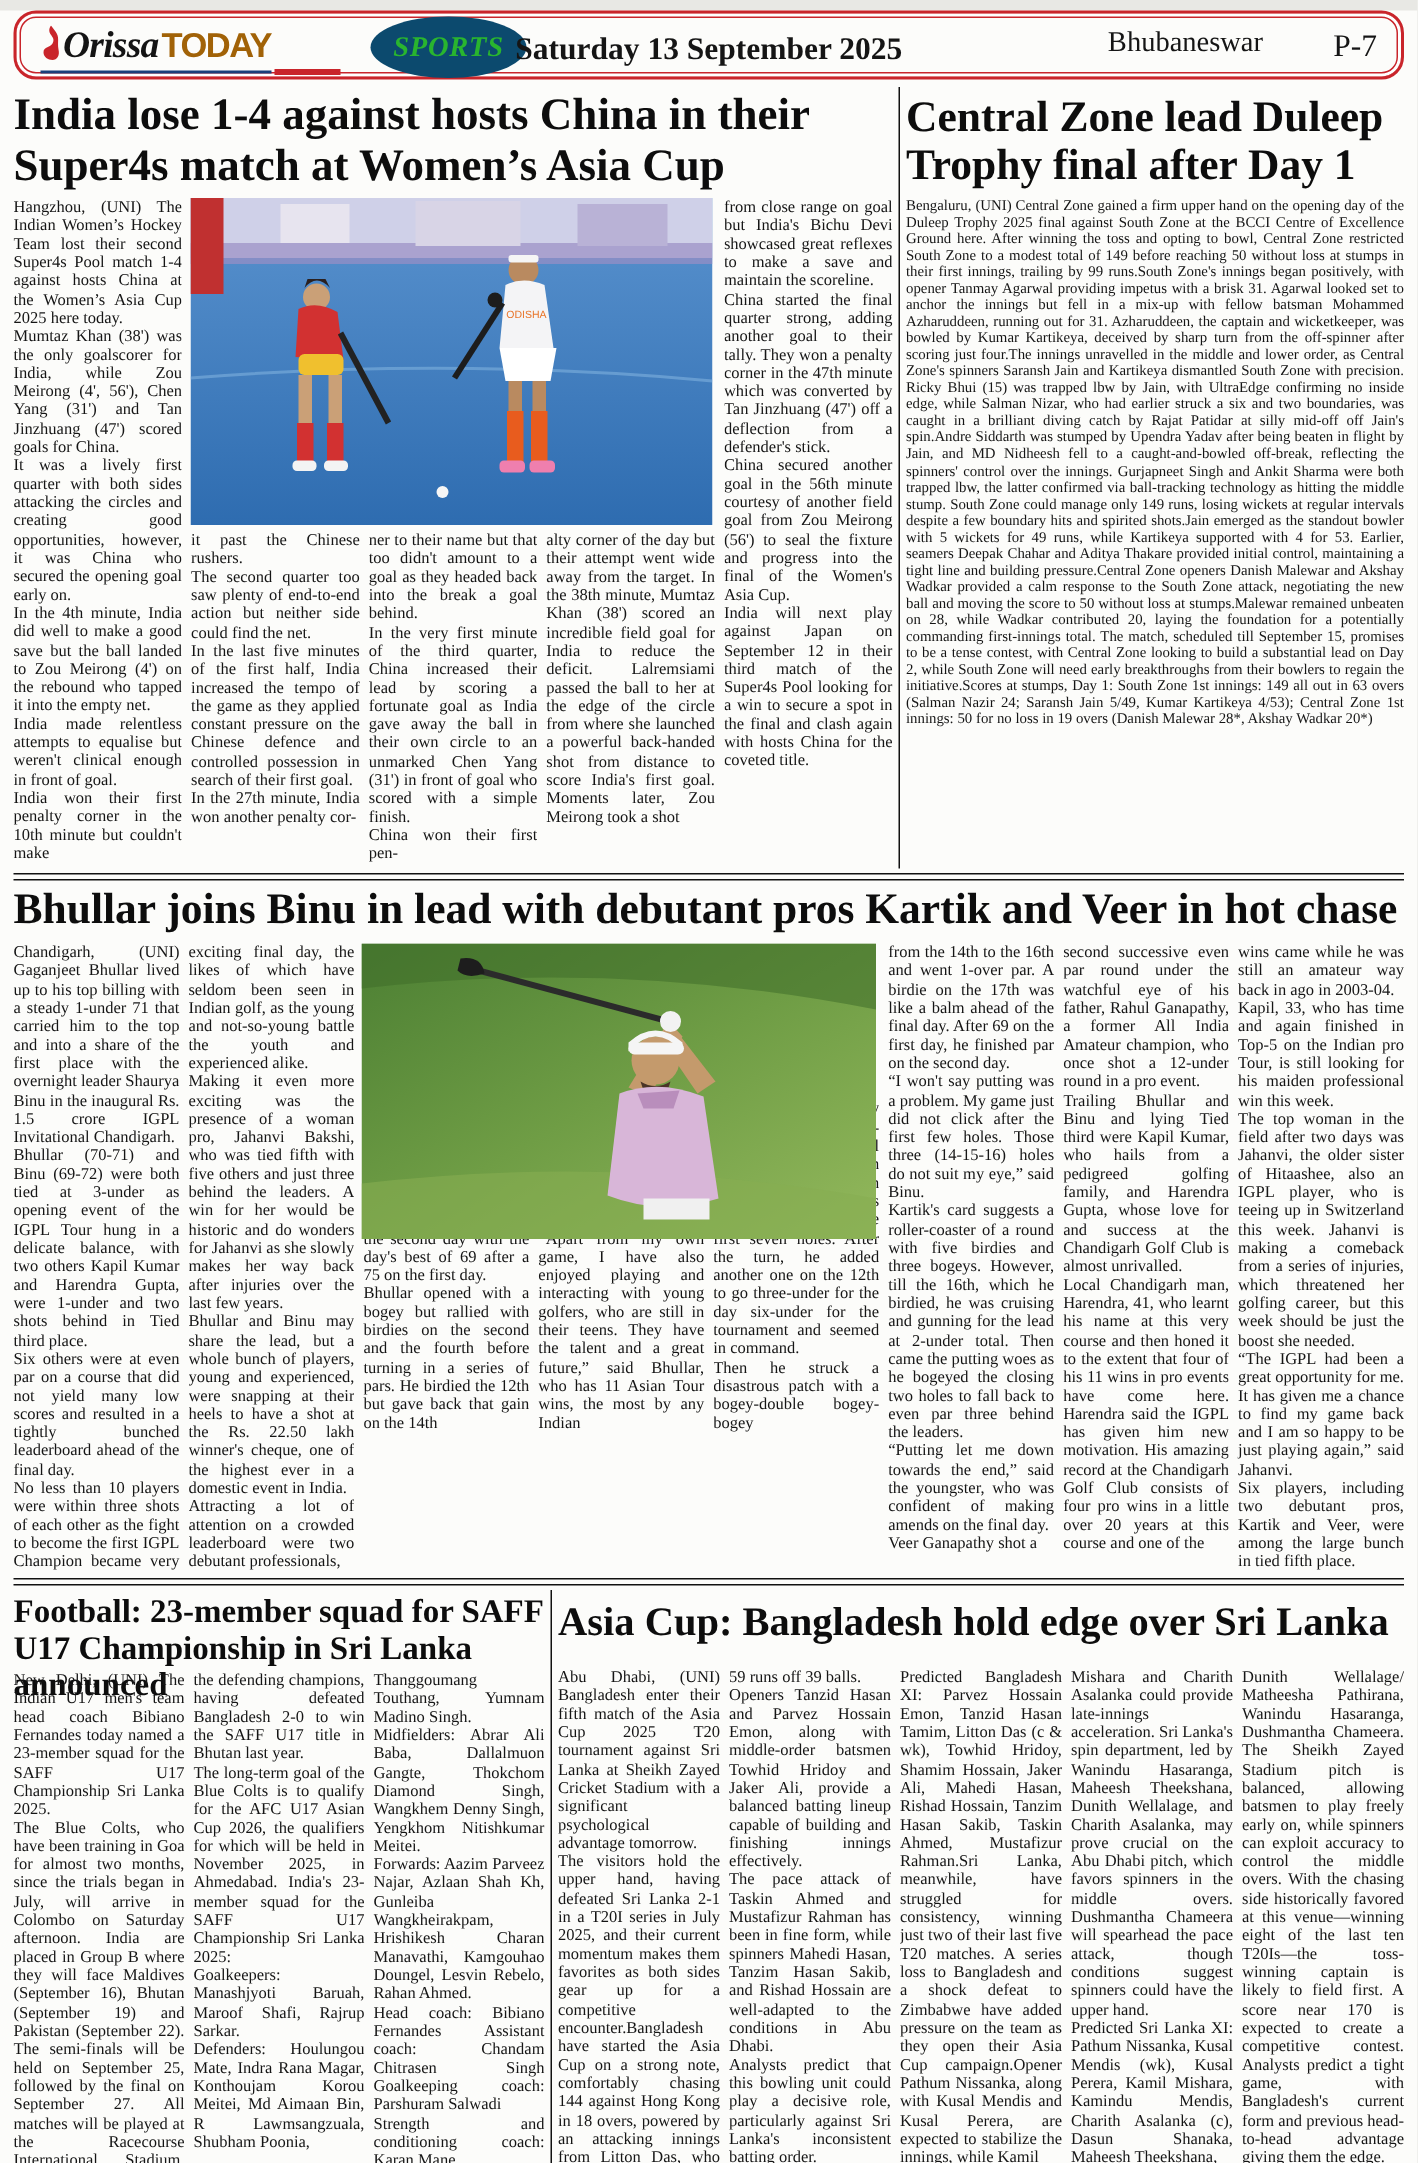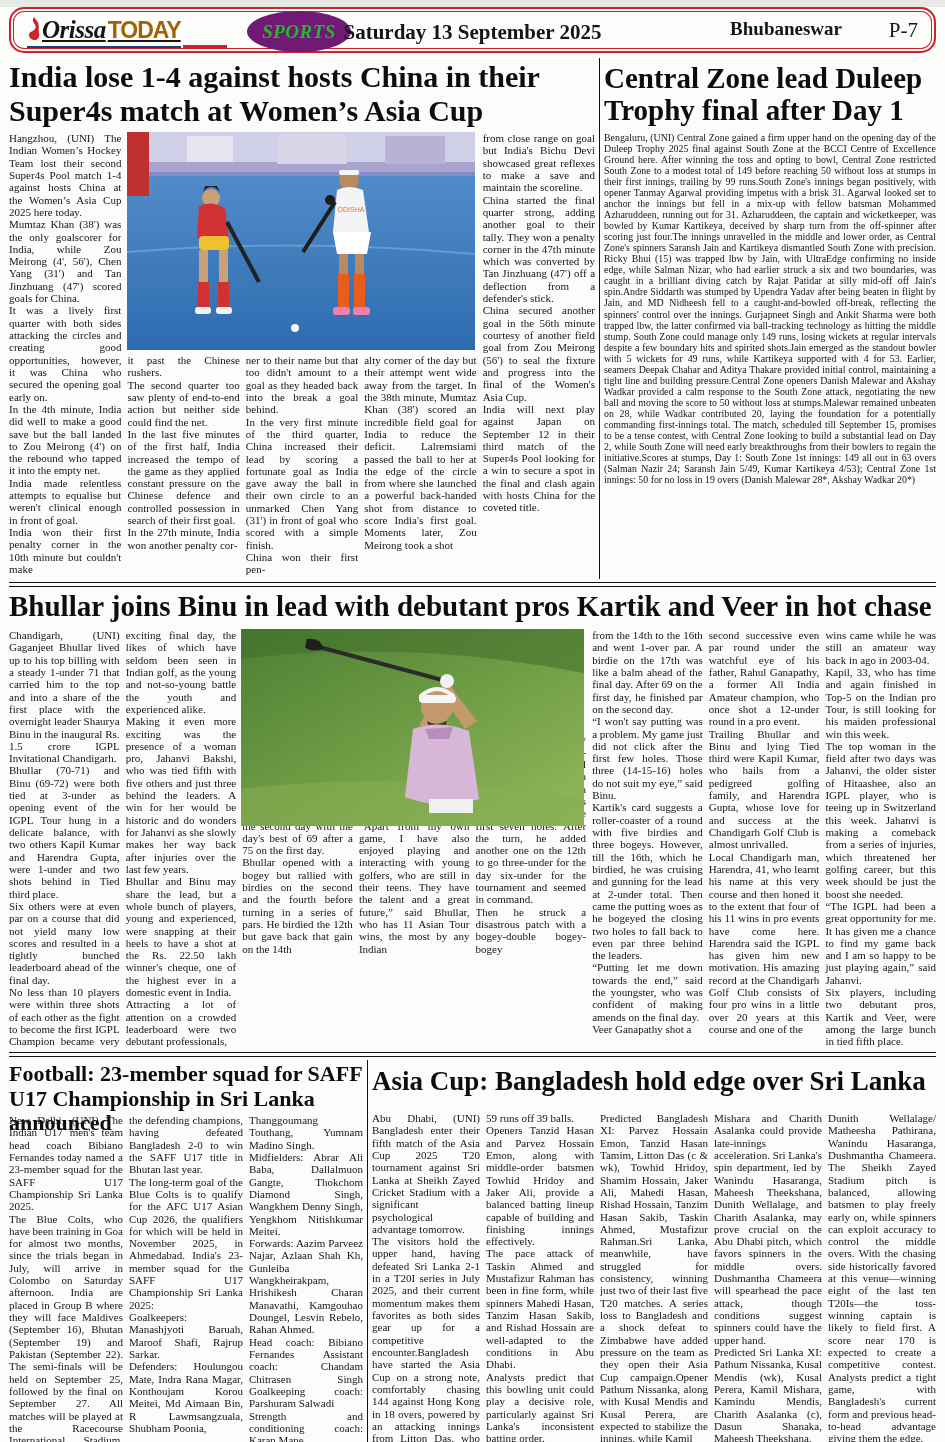--- a/index.html
+++ b/index.html
@@ -5,35 +5,35 @@
   * { margin:0; padding:0; box-sizing:border-box; }
   html,body { background:#e8e8e4; }
   body { width:945px; height:1442px; overflow:hidden;
          font-family:"Liberation Serif","DejaVu Serif",serif; color:#151515; }
   .page { position:relative; width:945px; height:1442px; background:#fcfcfa; padding:0 9px; }
 
   
   .masthead { position:relative; margin-top:7px; height:46px;
               border:2px solid #c9252b; border-radius:15px;
               box-shadow: inset 0 0 0 2px #fff, inset 0 0 0 3px #c9252b; }
-  .logo { position:absolute; left:16px; top:5px; width:200px;text-decoration:underline; }
+  .logo { position:absolute; left:16px; top:5px; width:200px; }
   .logo-row { display:flex; align-items:baseline; gap:2px; }
   .flame { width:13px; height:24px; position:relative; top:3px; }
   .logo-orissa { font-style:italic; font-weight:bold; font-size:25px; color:#141414; letter-spacing:-0.5px; }
   .logo-today { font-family:"Liberation Sans",sans-serif; font-weight:bold; font-size:23px;
                 color:#a16207; letter-spacing:-1px; }
   .logo-underline { margin-top:1px; height:4px; position:relative; }
   .logo-underline .blue { position:absolute; left:0; right:46px; top:1px; height:2px; background:#1b3f7a; }
   .logo-underline .red  { position:absolute; right:0; top:0; width:44px; height:4px; background:#c9252b; }
-  .badge { position:absolute; left:236px; top:2px; width:104px; height:41px; background:#701a75;
+  .badge { position:absolute; left:236px; top:2px; width:104px; height:41px; background:#0c4a6e;
            border-radius:50%; display:flex; align-items:center; justify-content:center; }
   .badge span { font-style:italic; font-weight:bold; font-size:19px; color:#29b52f; letter-spacing:0.5px; }
   .mast-date { position:absolute; left:0; right:0; top:11px; text-align:center;
                font-weight:bold; font-size:21px; }
-  .mast-city { position:absolute; right:92px; top:9px; font-weight:bold; font-size:19px; }
+  .mast-city { position:absolute; right:92px; top:9px; font-weight:normal; font-size:19px; }
   .mast-page { position:absolute; right:16px; top:9px; font-size:21px; }
 
   
   .headline { font-weight:bold; line-height:1.12; color:#0d0d0d; }
   .cols { display:flex; gap:6px; }
   .col { flex:1; font-size:11px; line-height:1.12; text-align:justify;
          white-space:pre-line; overflow:hidden; }
   .vrule { width:1px; background:#111; margin:0 4px; }
   .hrule { height:5px; border-top:1.6px solid #111; border-bottom:1.6px solid #111; margin:3px 0; }
 

